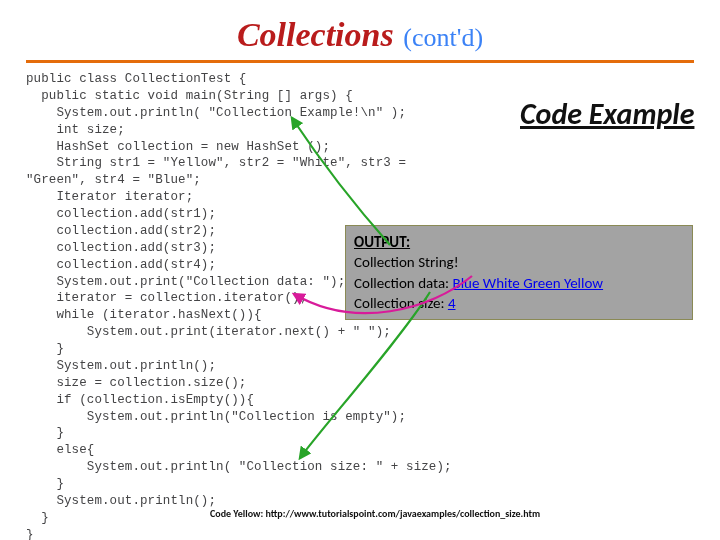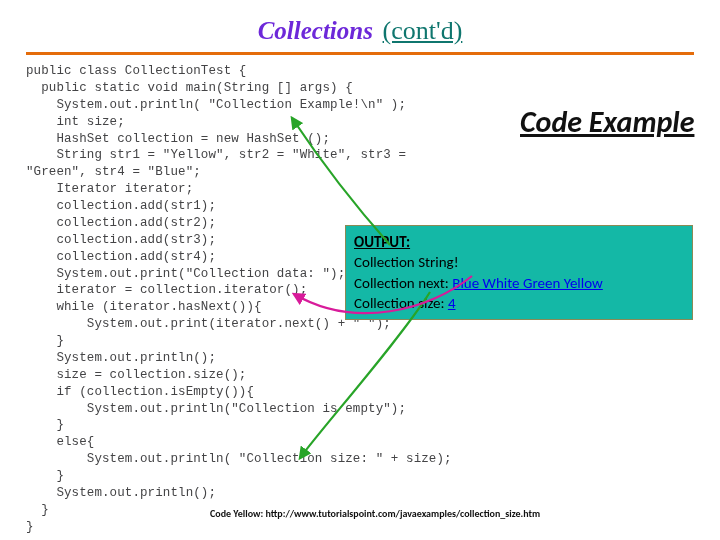--- a/index.html
+++ b/index.html
@@ -9,58 +9,57 @@
     font-family: Calibri, Arial, sans-serif;
     position:relative;
     overflow:hidden;
   }
   .slide { padding:10px 26px 0 26px; }
   .title-wrap { text-align:center; margin-top:6px; }
   .title-main {
     font-family: Georgia, 'Times New Roman', serif;
     font-style: italic;
     font-weight: bold;
-    font-size: 25px;
-    color:#6d28d9;
+    font-size: 34px;
+    color:#b91c1c;
   }
   .title-sub {
     font-family: Georgia, 'Times New Roman', serif;
     font-size: 26px;
-    color:#0f766e;
+    color:#3b82f6;
     margin-left:6px;
-    text-decoration:underline;
   }
   .rule {
     height:3px; background:#e46c0a;
     margin:6px 0 8px 0;
   }
   .code-block {
     font-family: Consolas, 'Courier New', monospace;
     font-size: 12.5px;
     line-height: 1.35;
     color:#444446;
     white-space: pre;
     filter: blur(0.5px);
     letter-spacing: 0.1px;
   }
   .output-box {
     position:absolute;
     left:345px; top:225px;
     width:330px;
-    background:#14b8a6;
+    background:#a3a3a3;
     border:1px solid #8a8a55;
     padding:6px 8px 6px 8px;
     font-size:15px;
     line-height:1.35;
   }
   .output-box .out-title { font-weight:bold; text-decoration:underline; }
   .output-box .link-like { color:#0000ee; text-decoration:underline; }
   .code-example-heading {
     position:absolute;
-    left:520px; top:105px;
+    left:520px; top:97px;
     font-family: Calibri, Arial, sans-serif;
     font-style: italic;
     font-weight: bold;
     font-size: 30px;
     line-height:1.15;
     text-decoration: underline;
     color:#111;
   }
   .footer-cite {
     position:absolute;
@@ -113,21 +112,21 @@
 }</div>
 </div>
 
 <div class="code-example-heading">Code
 Example</div>
 
 <div class="output-box">
   <div><span class="out-title">OUTPUT:</span></div>
   <div>Collection String!</div>
   <div>
-    <span>Collection next: </span><span class="link-like">Blue White Green Yellow</span>
+    <span>Collection data: </span><span class="link-like">Blue White Green Yellow</span>
   </div>
   <div>
     <span>Collection size: </span><span class="link-like">4</span>
   </div>
 </div>
 
 <div class="footer-cite">
   <span>Code Yellow: </span><span>http://www.tutorialspoint.com/javaexamples/collection_size.htm</span>
 </div>
 

